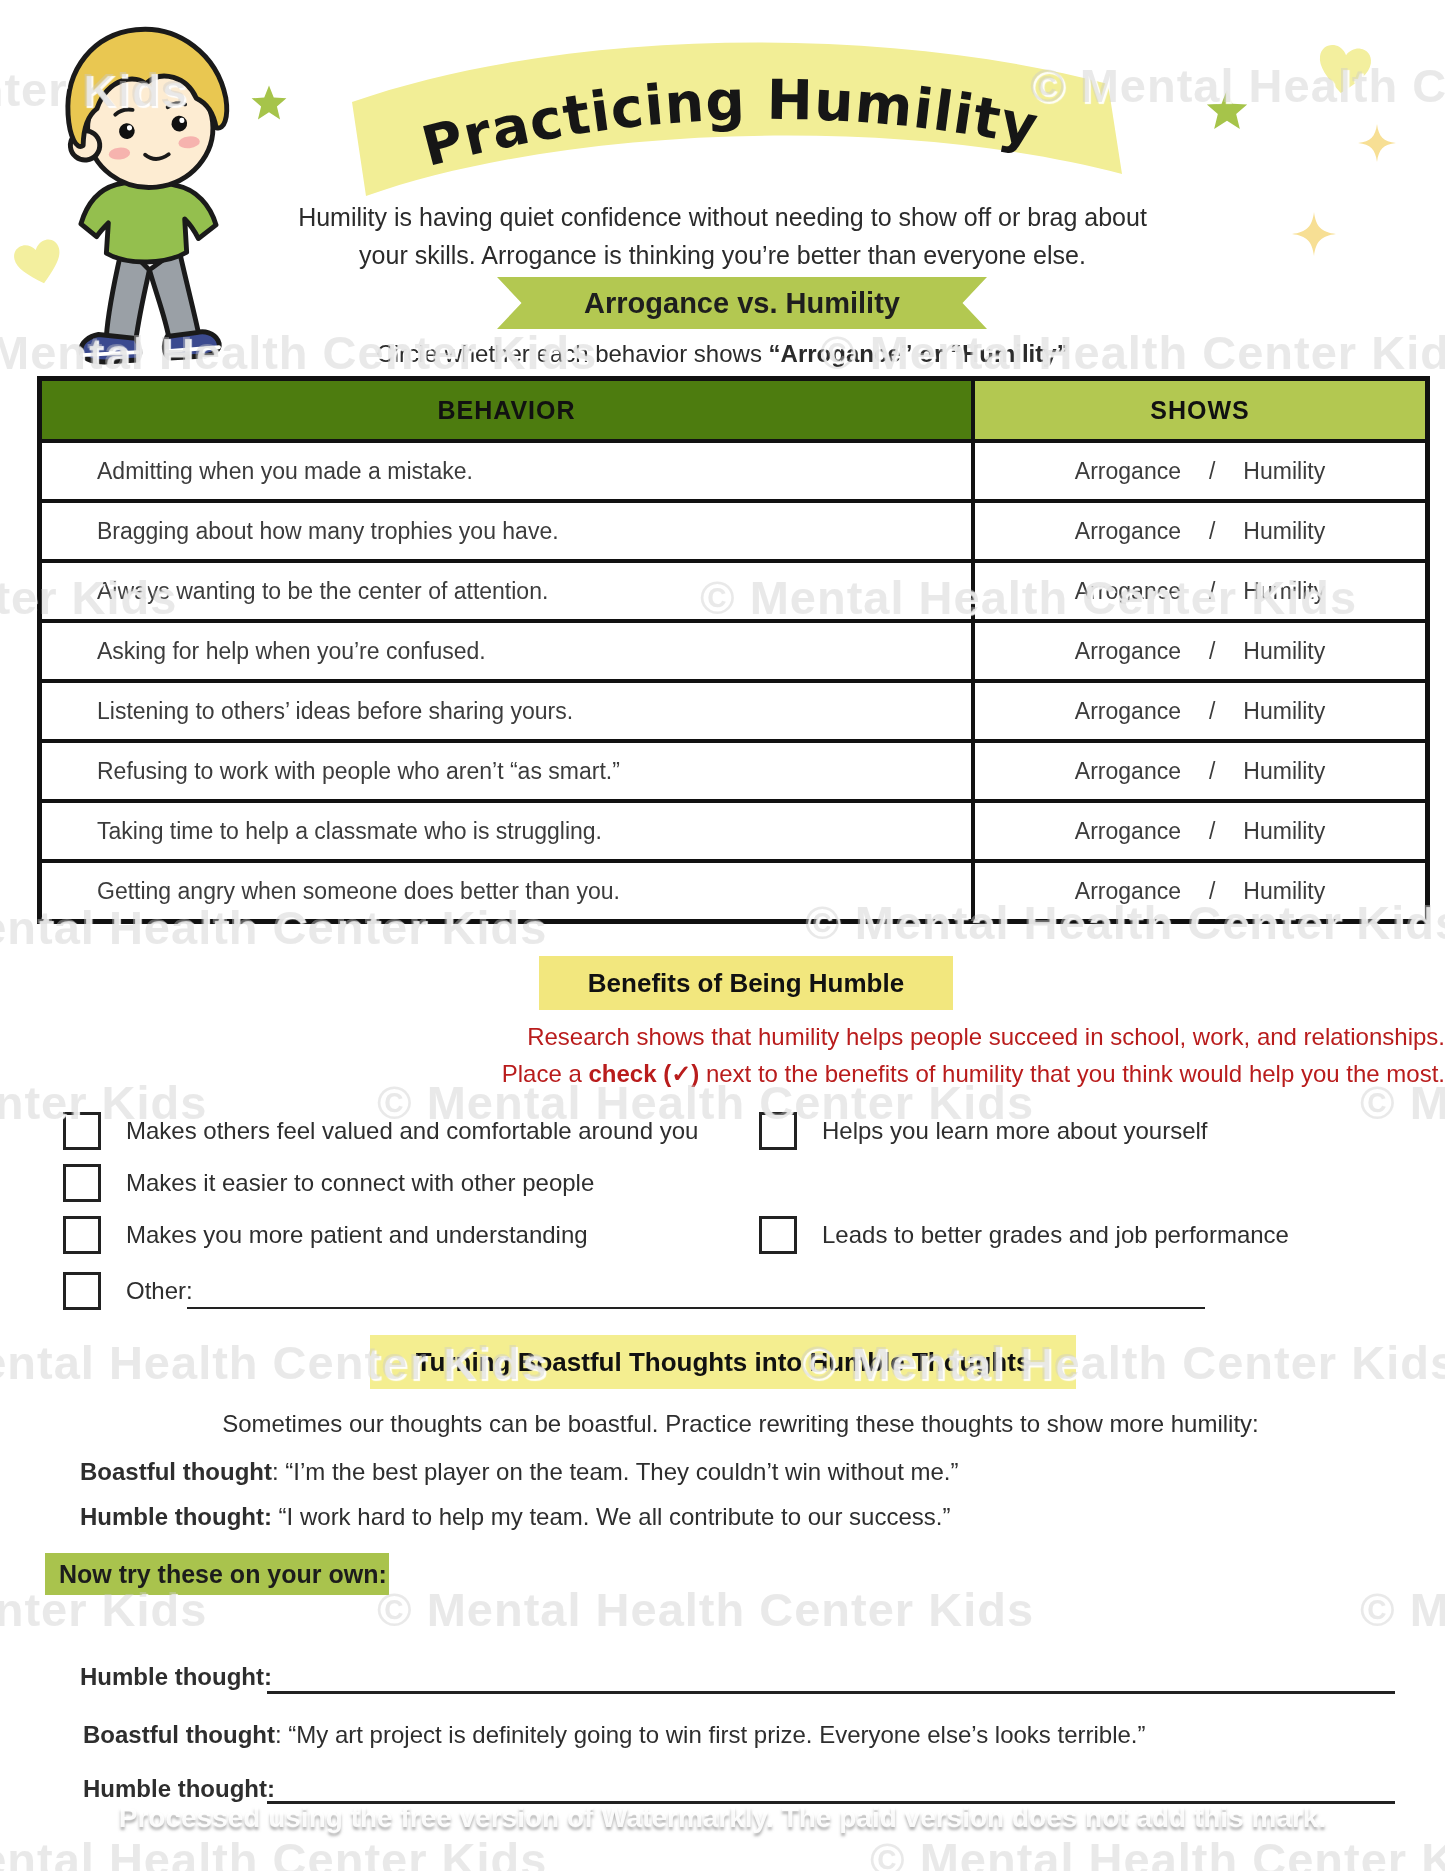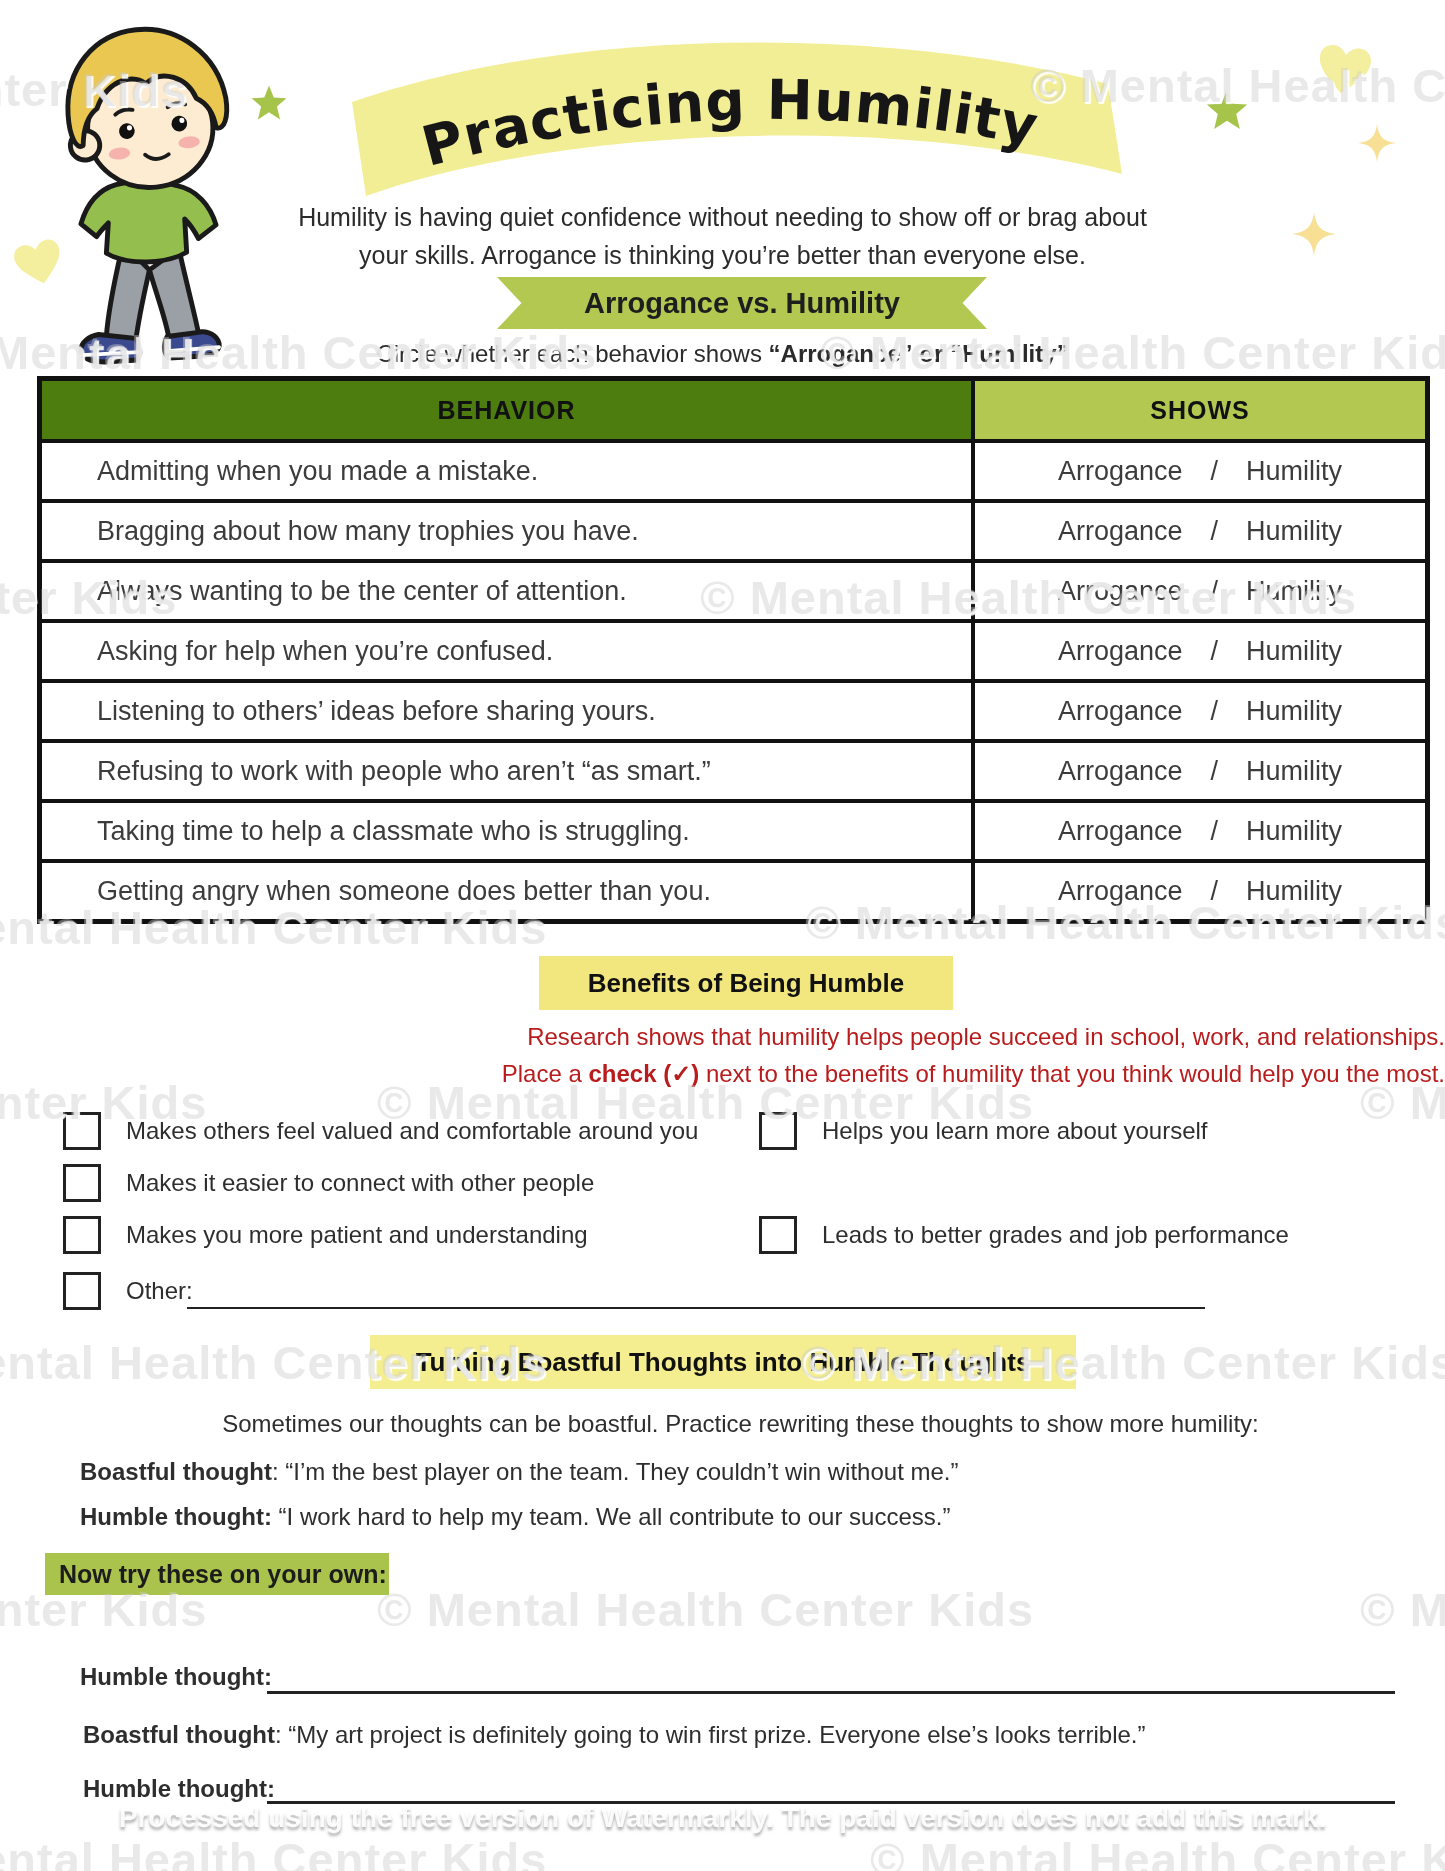--- a/index.html
+++ b/index.html
@@ -18,21 +18,21 @@
   .intro{position:absolute;left:0;top:198px;width:100%;text-align:center;
          font-size:25px;line-height:38px;color:#2b2b2b;}
   .green-banner{position:absolute;left:497px;top:277px;width:490px;height:52px;background:#b3c851;
       clip-path:polygon(0 0,100% 0,95% 50%,100% 100%,0 100%,5% 50%);
       display:flex;align-items:center;justify-content:center;
       font-size:29px;font-weight:bold;color:#1e1e1e;}
   .instruction{position:absolute;left:0;top:340px;width:100%;text-align:center;font-size:24px;color:#2b2b2b;}
   
   .tbl{position:absolute;left:37px;top:376px;width:1383px;border:5px solid #111;
        display:grid;grid-template-columns:929px 1fr;background:#111;grid-gap:4px;}
-  .tbl .cell{background:#fff;display:flex;align-items:center;font-size:27px;color:#3c3c3c;}
+  .tbl .cell{background:#fff;display:flex;align-items:center;font-size:23px;color:#3c3c3c;}
   .tbl .head{height:58px;justify-content:center;font-size:25px;font-weight:bold;color:#111;letter-spacing:1px;}
   .tbl .h-yellow{background:#4d7c0f;}
   .tbl .h-green{background:#b3c851;}
   .tbl .beh{height:56px;padding-left:55px;}
   .tbl .shw{height:56px;justify-content:center;gap:28px;}
   .tbl .shw span{cursor:pointer;}
   
   .benefits-head{position:absolute;left:539px;top:956px;width:414px;height:54px;background:#f2e77e;
       display:flex;align-items:center;justify-content:center;font-size:26px;font-weight:bold;color:#111;}
   .research{position:absolute;left:0;top:1018px;width:100%;text-align:right;font-size:24px;line-height:37px;color:#b91c1c;}

